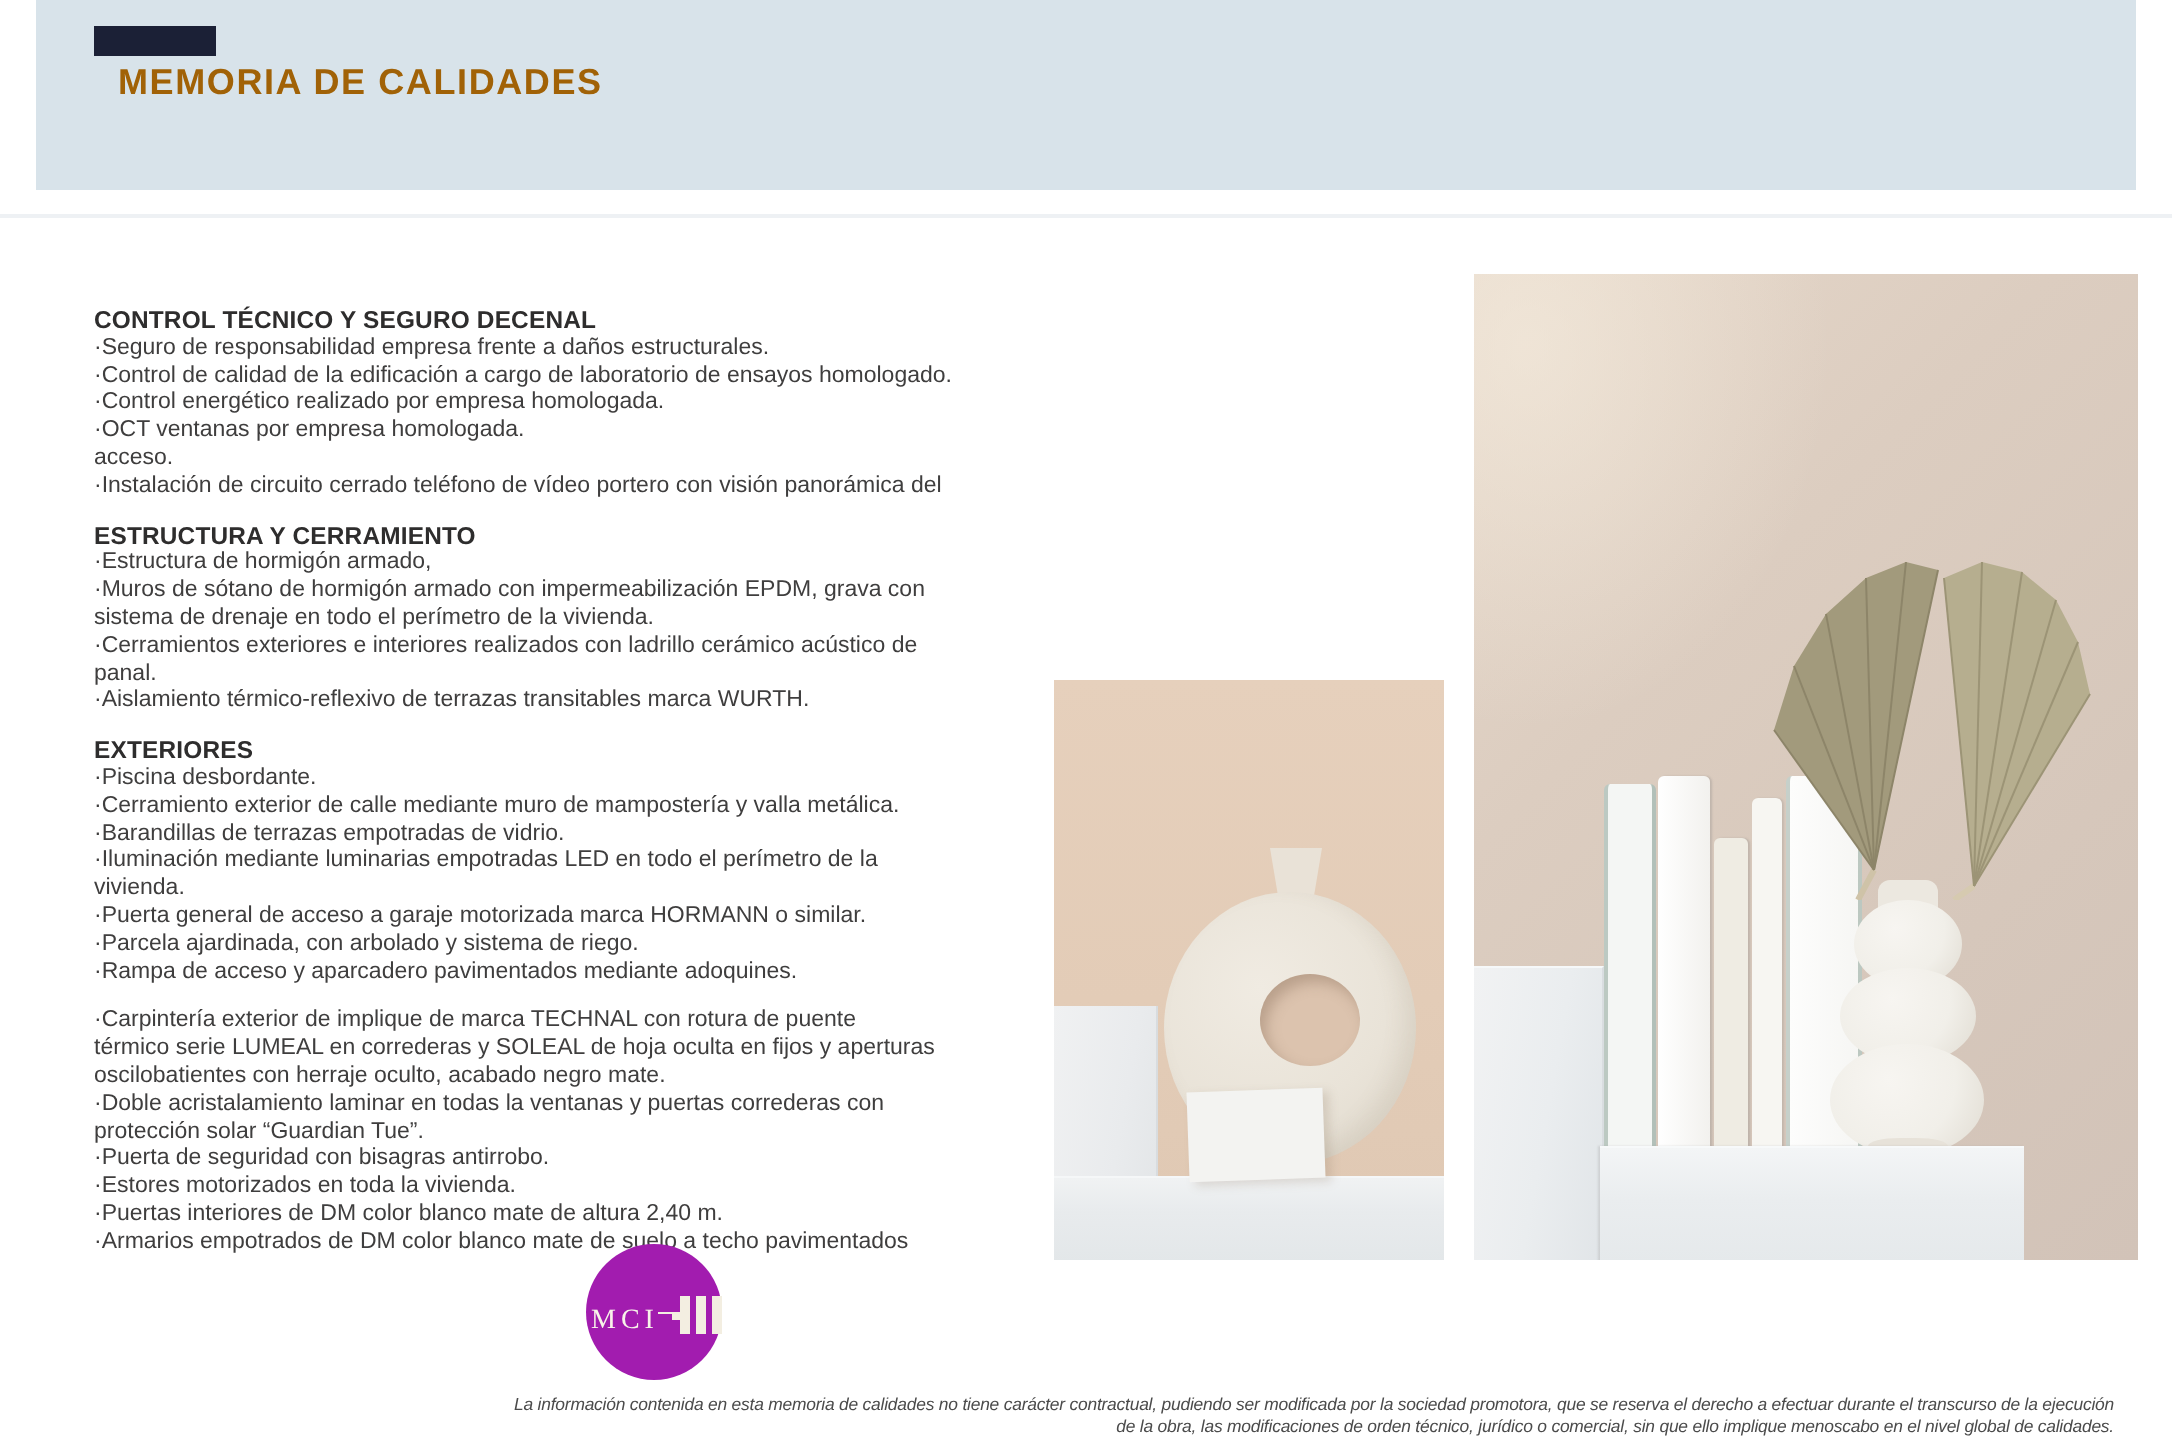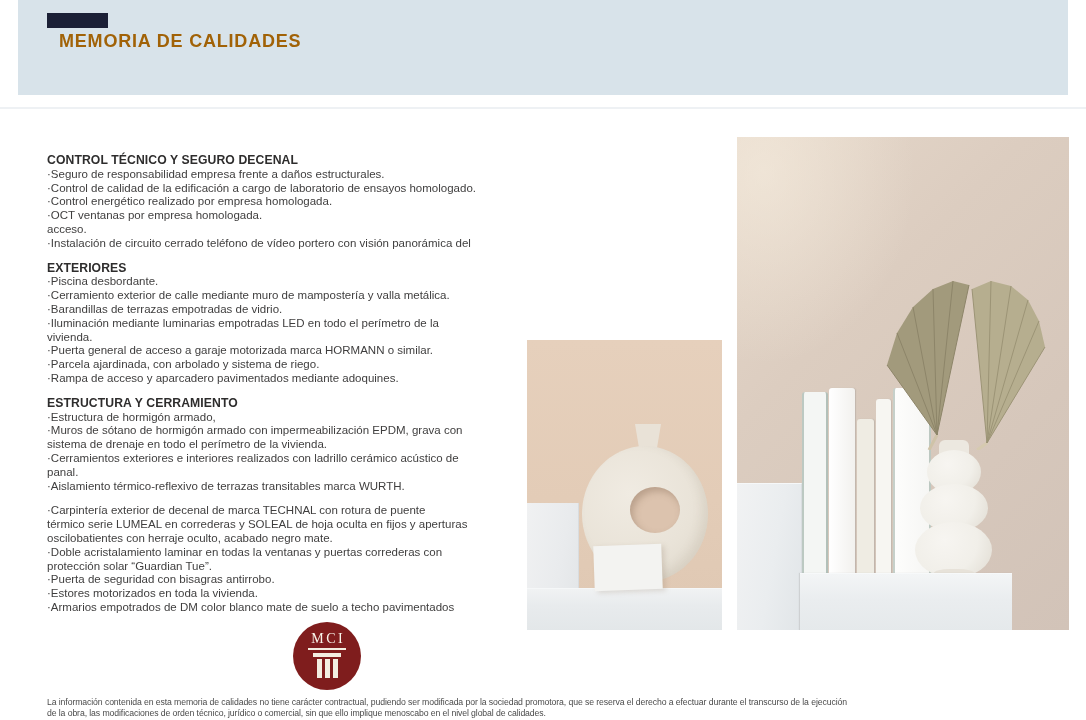--- a/index.html
+++ b/index.html
@@ -41,29 +41,29 @@
   .pr-vase{position:absolute;left:178px;top:303px;width:77px;height:137px;}
   .pr-vase .neck{position:absolute;left:24px;top:0;width:30px;height:18px;background:#ece8e0;border-radius:6px 6px 0 0;}
   .pr-vase .bulge{position:absolute;border-radius:50%;background:radial-gradient(circle at 38% 32%,#f7f5f1 0%,#f1efe9 55%,#dfdad0 100%);}
   .pr-vase .b1{left:12px;top:10px;width:54px;height:44px;}
   .pr-vase .b2{left:5px;top:44px;width:68px;height:48px;}
   .pr-vase .b3{left:0;top:82px;width:77px;height:56px;}
   .pr-vase .base{position:absolute;left:19px;bottom:-2px;width:40px;height:10px;background:#e7e2d9;border-radius:40%;}
   .pr-counter{position:absolute;left:63px;top:436px;width:212px;height:57px;background:linear-gradient(180deg,#f3f5f6 0%,#eaedef 45%,#e5e9eb 100%);border-top:1px solid #f7f9fa;box-shadow:-1px 0 1px rgba(160,160,160,0.3);}
 
   
-  .logo{position:absolute;left:293px;top:622px;width:68px;height:68px;border-radius:50%;background:#7f1d1d;display:flex;flex-direction:column;align-items:center;}
+  .logo{position:absolute;left:293px;top:622px;width:68px;height:68px;border-radius:50%;background:#a21caf;display:flex;flex-direction:row;align-items:center;}
   .logo-text{margin-top:9px;font-family:"Liberation Serif",serif;font-size:14px;letter-spacing:2.5px;color:#f8f4e9;text-indent:2.5px;}
   .logo-rule{width:38px;height:1.5px;background:#f3eee1;margin-top:1px;}
   .logo-cap{width:28px;height:4px;background:#f3eee1;margin-top:3px;}
   .logo-shafts{display:flex;gap:3px;margin-top:2px;}
   .logo-shafts i{display:block;width:5px;height:19px;background:#f3eee1;}
 
   
-  .footer{position:absolute;left:47px;top:697px;width:1010px;font-size:8.7px;line-height:10.8px;color:#4b4b4b;letter-spacing:-0.1px;}
+  .footer{position:absolute;left:47px;top:697px;width:1010px;font-style:italic;font-size:8.7px;line-height:10.8px;color:#4b4b4b;letter-spacing:-0.1px;text-align:right;}
 </style>
 </head>
 <body>
 
 <div class="page">
 
   <div class="header-band">
     <div class="navy-rect"></div>
     <div class="page-title">MEMORIA DE CALIDADES</div>
   </div>
@@ -73,47 +73,48 @@
       <div class="section">
         <div class="section-heading">CONTROL TÉCNICO Y SEGURO DECENAL</div>
         <div class="section-line">·Seguro de responsabilidad empresa frente a daños estructurales.</div>
         <div class="section-line">·Control de calidad de la edificación a cargo de laboratorio de ensayos homologado.</div>
         <div class="section-line">·Control energético realizado por empresa homologada.</div>
         <div class="section-line">·OCT ventanas por empresa homologada.</div>
         <div class="section-line">acceso.</div>
         <div class="section-line">·Instalación de circuito cerrado teléfono de vídeo portero con visión panorámica del</div>
       </div>
       <div class="section">
+        <div class="section-heading">ESTRUCTURA Y CERRAMIENTO</div>
+        <div class="section-line">·Estructura de hormigón armado,</div>
+        <div class="section-line">·Muros de sótano de hormigón armado con impermeabilización EPDM, grava con</div>
+        <div class="section-line">sistema de drenaje en todo el perímetro de la vivienda.</div>
+        <div class="section-line">·Cerramientos exteriores e interiores realizados con ladrillo cerámico acústico de</div>
+        <div class="section-line">panal.</div>
+        <div class="section-line">·Aislamiento térmico-reflexivo de terrazas transitables marca WURTH.</div>
+      </div>
+      <div class="section">
         <div class="section-heading">EXTERIORES</div>
         <div class="section-line">·Piscina desbordante.</div>
         <div class="section-line">·Cerramiento exterior de calle mediante muro de mampostería y valla metálica.</div>
         <div class="section-line">·Barandillas de terrazas empotradas de vidrio.</div>
         <div class="section-line">·Iluminación mediante luminarias empotradas LED en todo el perímetro de la</div>
         <div class="section-line">vivienda.</div>
         <div class="section-line">·Puerta general de acceso a garaje motorizada marca HORMANN o similar.</div>
         <div class="section-line">·Parcela ajardinada, con arbolado y sistema de riego.</div>
         <div class="section-line">·Rampa de acceso y aparcadero pavimentados mediante adoquines.</div>
       </div>
       <div class="section">
-        <div class="section-heading">ESTRUCTURA Y CERRAMIENTO</div>
-        <div class="section-line">·Estructura de hormigón armado,</div>
-        <div class="section-line">·Muros de sótano de hormigón armado con impermeabilización EPDM, grava con</div>
-        <div class="section-line">sistema de drenaje en todo el perímetro de la vivienda.</div>
-        <div class="section-line">·Cerramientos exteriores e interiores realizados con ladrillo cerámico acústico de</div>
-        <div class="section-line">panal.</div>
-        <div class="section-line">·Aislamiento térmico-reflexivo de terrazas transitables marca WURTH.</div>
-      </div>
-      <div class="section">
-        <div class="section-line">·Carpintería exterior de decenal de marca TECHNAL con rotura de puente</div>
+        <div class="section-line">·Carpintería exterior de implique de marca TECHNAL con rotura de puente</div>
         <div class="section-line">térmico serie LUMEAL en correderas y SOLEAL de hoja oculta en fijos y aperturas</div>
         <div class="section-line">oscilobatientes con herraje oculto, acabado negro mate.</div>
         <div class="section-line">·Doble acristalamiento laminar en todas la ventanas y puertas correderas con</div>
         <div class="section-line">protección solar “Guardian Tue”.</div>
         <div class="section-line">·Puerta de seguridad con bisagras antirrobo.</div>
         <div class="section-line">·Estores motorizados en toda la vivienda.</div>
+        <div class="section-line">·Puertas interiores de DM color blanco mate de altura 2,40 m.</div>
         <div class="section-line">·Armarios empotrados de DM color blanco mate de suelo a techo pavimentados</div>
       </div>
     </div>
 
   <div class="photo photo-left">
     <div class="pl-slab"></div>
     <div class="pl-neck"></div>
     <div class="pl-ring"></div>
     <div class="pl-hole"></div>
     <div class="pl-counter"></div>

